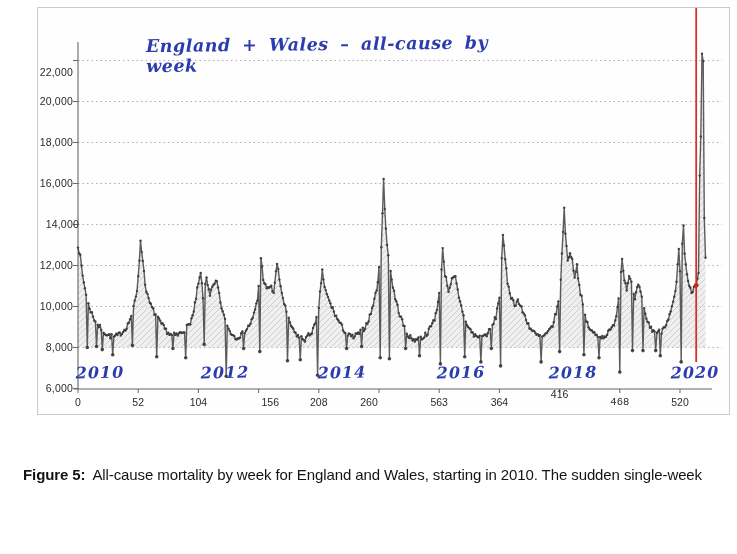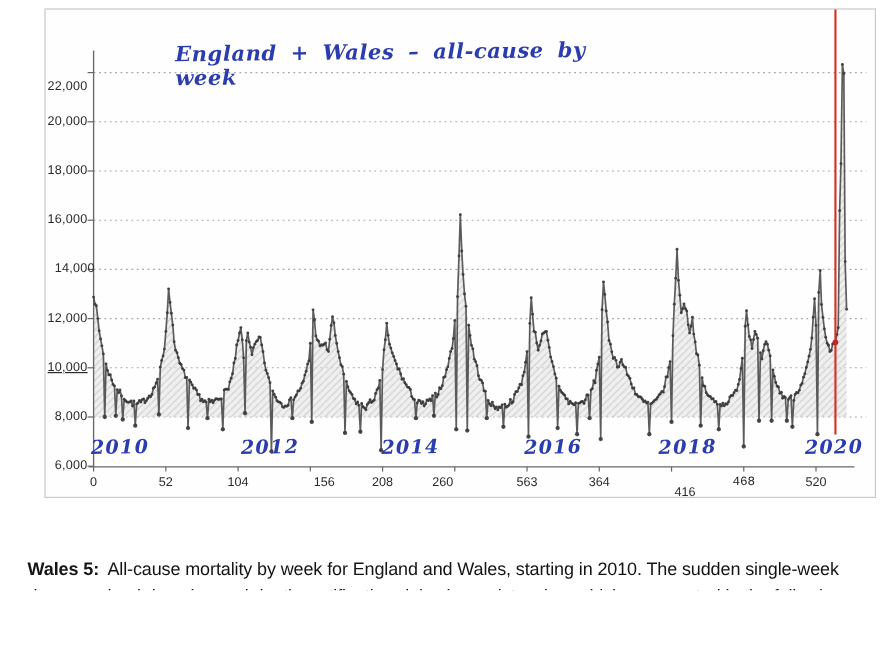--- a/index.html
+++ b/index.html
@@ -627,42 +627,42 @@
 
   <div class="hand-title">England + Wales  –  all-cause by week</div>
 
   <div id="ylabs">
       <div class="ylab" style="left: 15px; top: 53.5px; margin-top: 12px;">22,000</div>
       <div class="ylab" style="left: 15px; top: 94.5px;">20,000</div>
       <div class="ylab" style="left: 15px; top: 135.5px;">18,000</div>
       <div class="ylab" style="left: 15px; top: 176.5px;">16,000</div>
       <div class="ylab" style="left: 21px; top: 217.5px;">14,000</div>
       <div class="ylab" style="left: 15px; top: 258.5px;">12,000</div>
-      <div class="ylab" style="left: 15px; top: 299.5px; text-decoration: underline;">10,000</div>
+      <div class="ylab" style="left: 15px; top: 299.5px;">10,000</div>
       <div class="ylab" style="left: 15px; top: 340.5px;">8,000</div>
       <div class="ylab" style="left: 15px; top: 381.5px;">6,000</div>
     </div>
   <div id="xlabs">
       <div class="xlab" style="left: 58px; top: 396px;">0</div>
       <div class="xlab" style="left: 118.2px; top: 396px;">52</div>
       <div class="xlab" style="left: 178.401px; top: 396px;">104</div>
       <div class="xlab" style="left: 239px; top: 396px; text-align: right;">156</div>
       <div class="xlab" style="left: 298.802px; top: 396px;">208</div>
       <div class="xlab" style="left: 349px; top: 396px;">260</div>
       <div class="xlab" style="left: 419.202px; top: 396px;">563</div>
       <div class="xlab" style="left: 479.403px; top: 396px;">364</div>
-      <div class="xlab" style="left: 539.603px; top: 404px; text-align: right;">416</div>
+      <div class="xlab" style="left: 539.603px; top: 388px;">416</div>
       <div class="xlab" style="left: 599.804px; top: 396px; font-family: Liberation Mono, monospace;">468</div>
       <div class="xlab" style="left: 660.004px; top: 396px;">520</div>
     </div>
   <div id="years">
       <div class="yearlab" style="left: 67.9963px; top: 363px;">2010</div>
       <div class="yearlab" style="left: 193.028px; top: 363px;">2012</div>
       <div class="yearlab" style="left: 309.956px; top: 363px;">2014</div>
       <div class="yearlab" style="left: 429.199px; top: 363px;">2016</div>
       <div class="yearlab" style="left: 541.496px; top: 363px;">2018</div>
       <div class="yearlab" style="left: 663.054px; top: 363px;">2020</div>
     </div>
 
   <p class="caption">
-    <b>Wales 5:</b><span>All-cause mortality by week for England and Wales, starting in 2010. The sudden single-week drops are book-keeping and death-certification-delay inconsistencies, which are counted in the following week(s). The red vertical line indicates the date at which the WHO declared the COVID-19 pandemic.</span>
+    <b>Figure 5:</b><span>All-cause mortality by week for England and Wales, starting in 2010. The sudden single-week drops are book-keeping and death-certification-delay inconsistencies, which are counted in the following week(s). The red vertical line indicates the date at which the WHO declared the COVID-19 pandemic.</span>
   </p>
 </div>
 
 </body></html>

